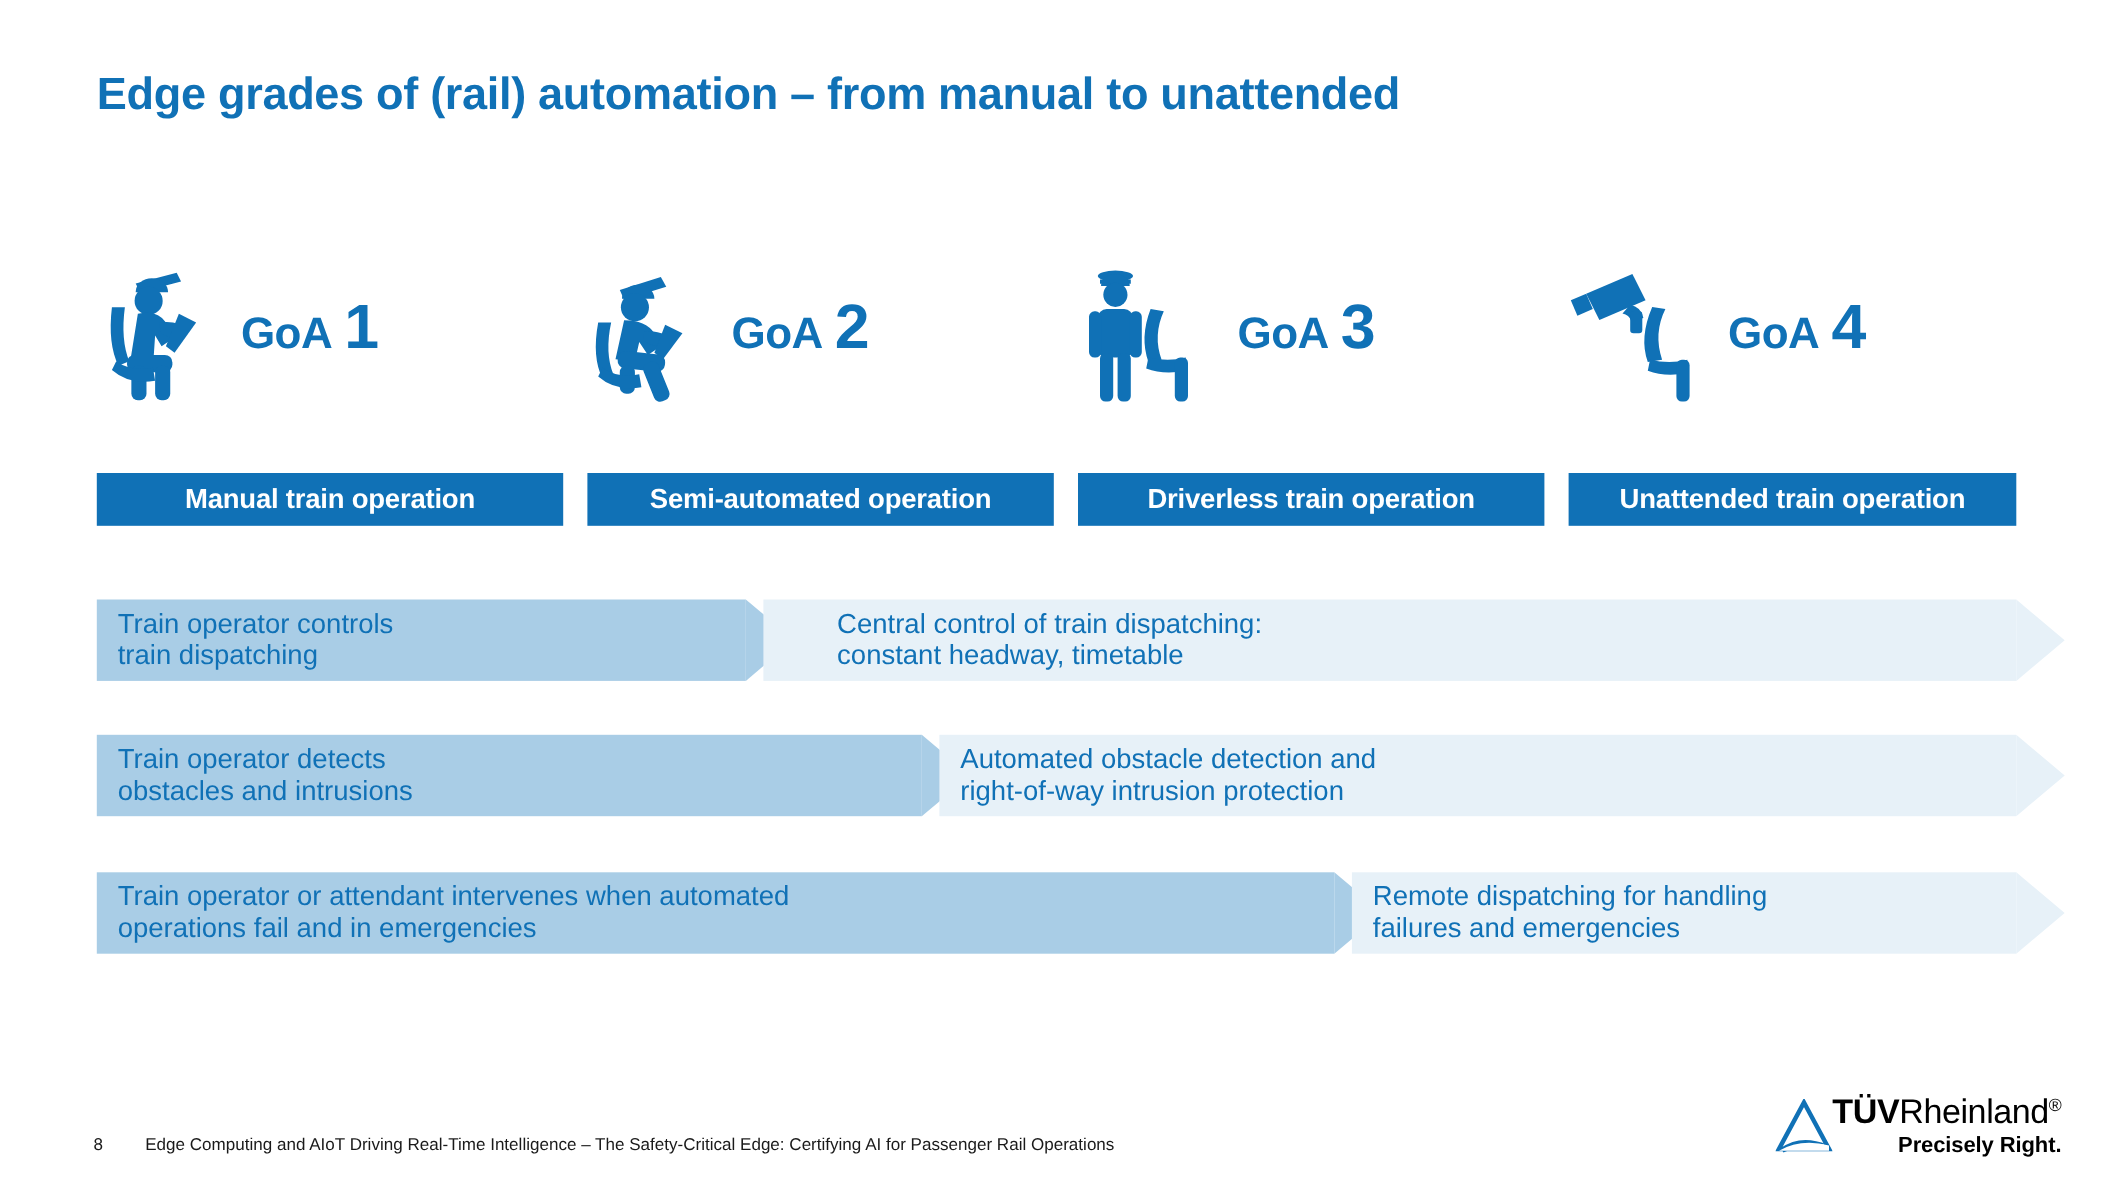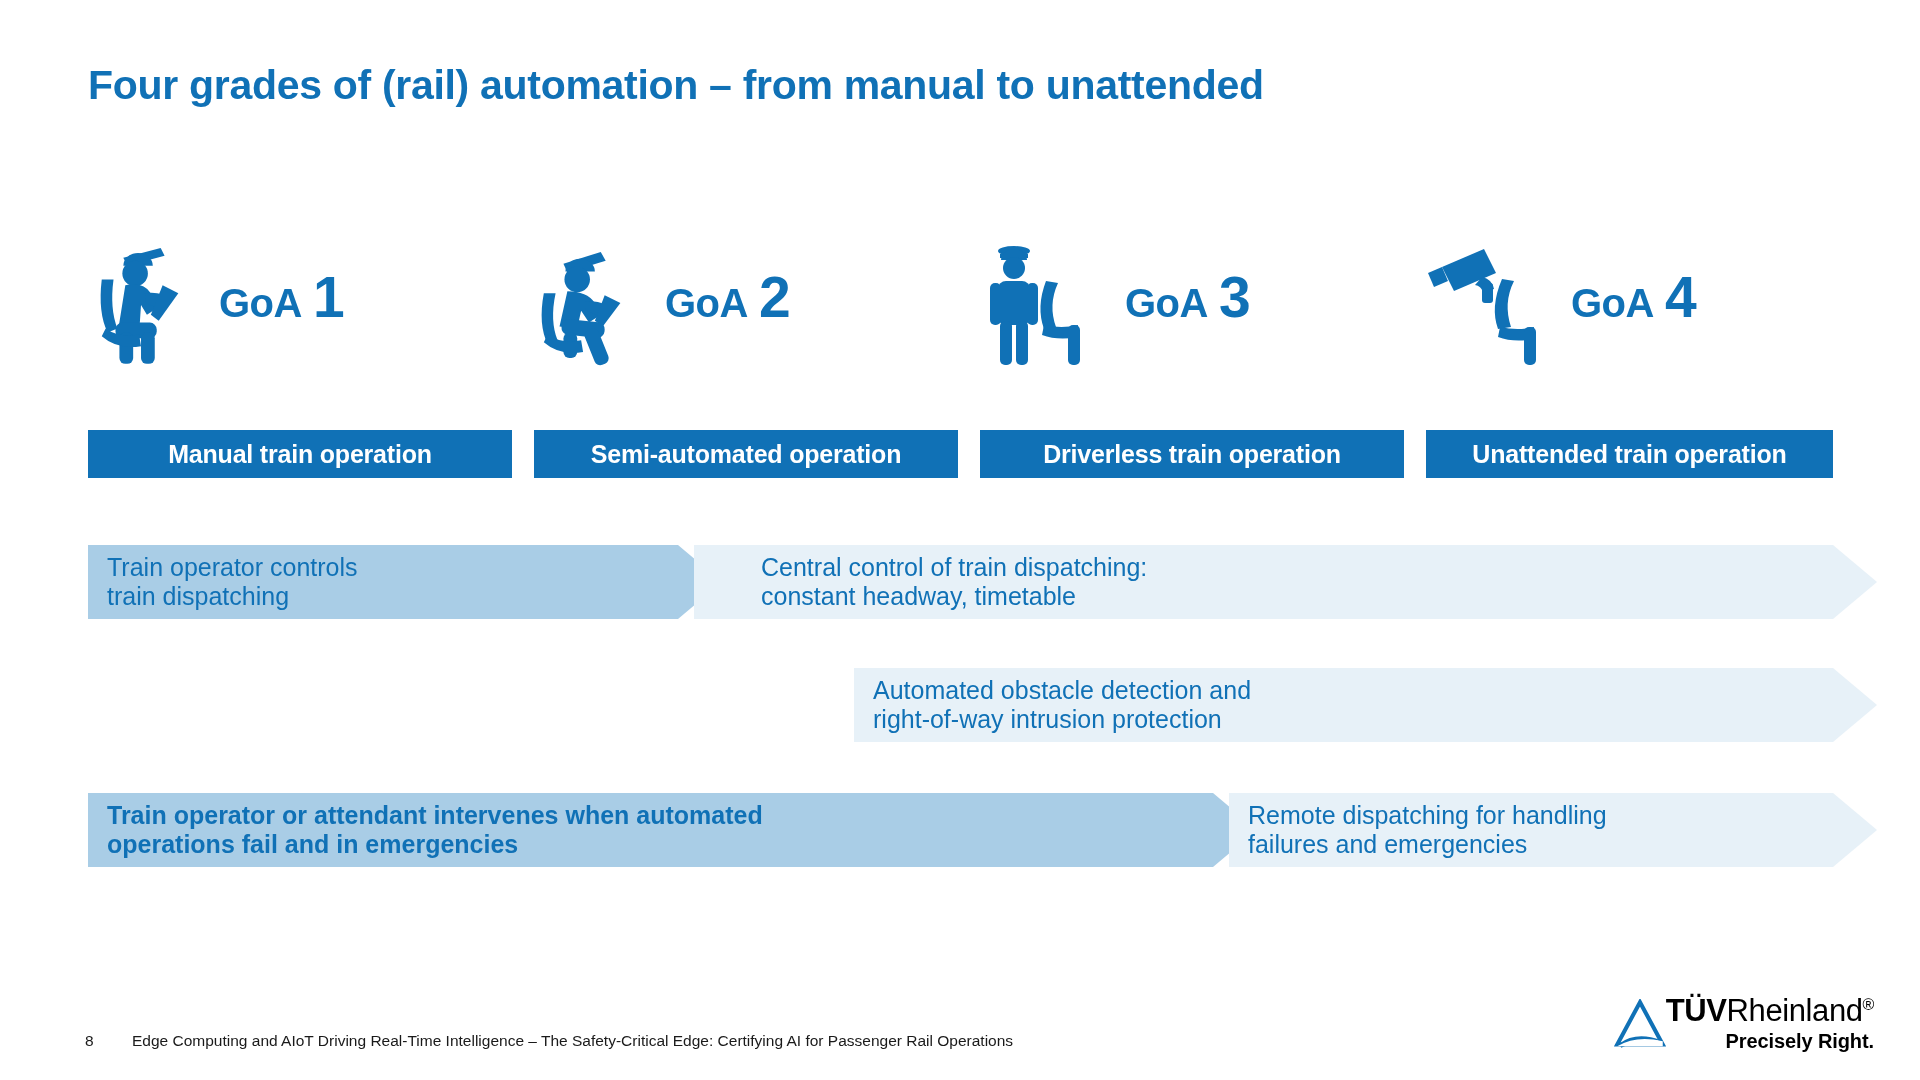--- a/index.html
+++ b/index.html
@@ -149,21 +149,21 @@
     z-index: 2;
   }
 
   
   .a-r0-dark  { left: 0px;   width: 590px; }
   .a-r0-light { left: 606px; width: 1139px; padding-left: 48px; }
   
   .a-r1-dark  { left: 0px;   width: 750px; }
   .a-r1-light { left: 766px; width: 979px; }
   
-  .a-r2-dark  { left: 0px;   width: 1125px; font-weight: bold; }
+  .a-r2-dark  { left: 0px;   width: 1125px; }
   .a-r2-light { left: 1141px; width: 604px; }
 
   
   .arrow.dark::after,
   .arrow.light::after {
     content: "";
     position: absolute;
     left: 100%;
     top: 0;
     width: 0;
@@ -229,21 +229,21 @@
     letter-spacing: -0.1px;
     margin-top: 2px;
     white-space: nowrap;
   }
 </style>
 </head>
 <body>
 
 <div class="slide">
 
-  <div class="slide-title">Four grades of (rail) automation – from manual to unattended</div>
+  <div class="slide-title">Edge grades of (rail) automation – from manual to unattended</div>
 
   <div class="goa-row">
 
     <div class="goa-col c0">
       <div class="goa-inner">
         <svg class="goa-icon" viewBox="0 0 110 130">
           <g fill="#1071b6">
 
             <path d="M36 20 L74 10 L78 18 L40 28 Z"></path>
 
@@ -375,20 +375,24 @@
         <div class="arrow-text">Train operator controls
 train dispatching</div>
       </div>
       <div class="arrow light a-r0-light">
         <div class="arrow-text">Central control of train dispatching:
 constant headway, timetable</div>
       </div>
     </div>
 
     <div class="arrow-row r1">
+      <div class="arrow dark a-r1-dark">
+        <div class="arrow-text">Train operator detects
+obstacles and intrusions</div>
+      </div>
       <div class="arrow light a-r1-light">
         <div class="arrow-text">Automated obstacle detection and
 right-of-way intrusion protection</div>
       </div>
     </div>
 
     <div class="arrow-row r2">
       <div class="arrow dark a-r2-dark">
         <div class="arrow-text">Train operator or attendant intervenes when automated
 operations fail and in emergencies</div>

